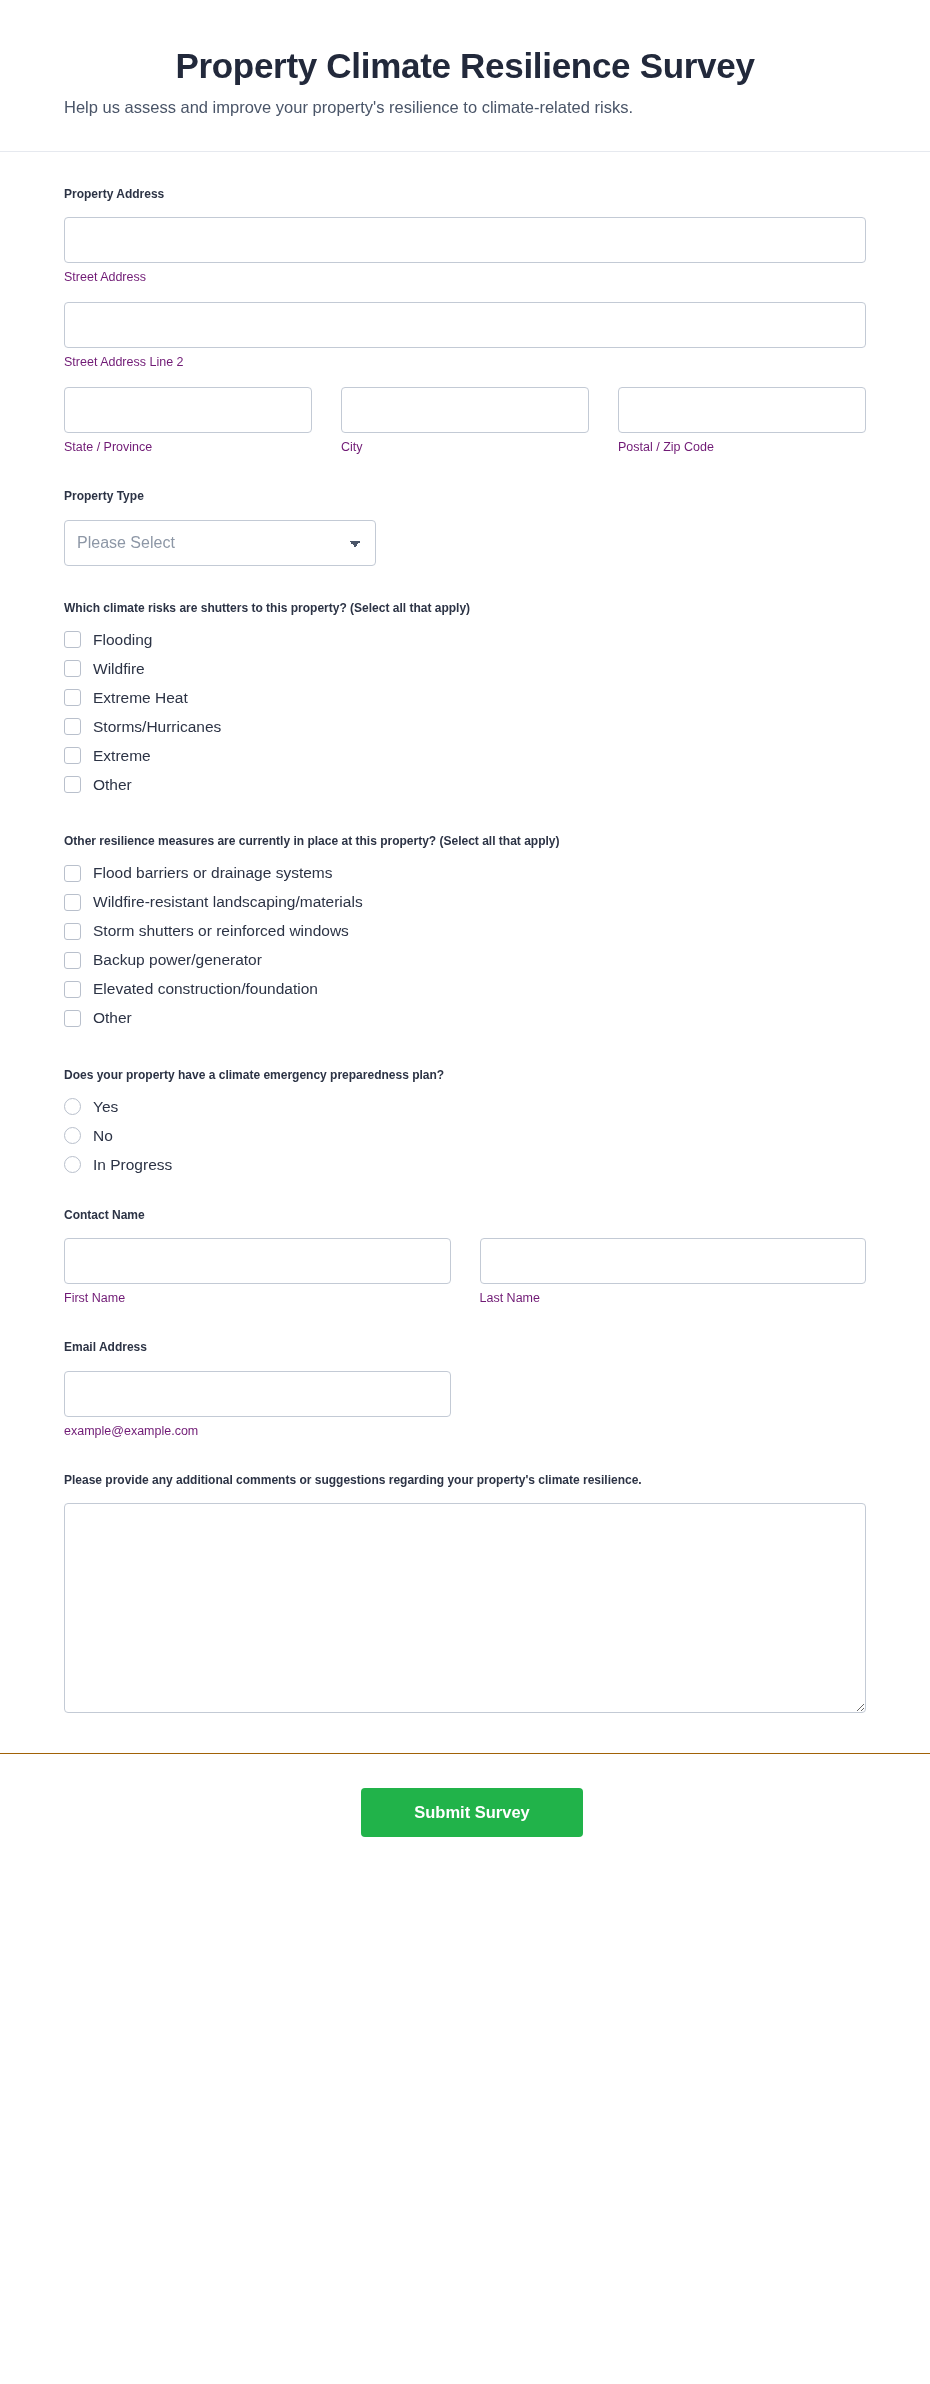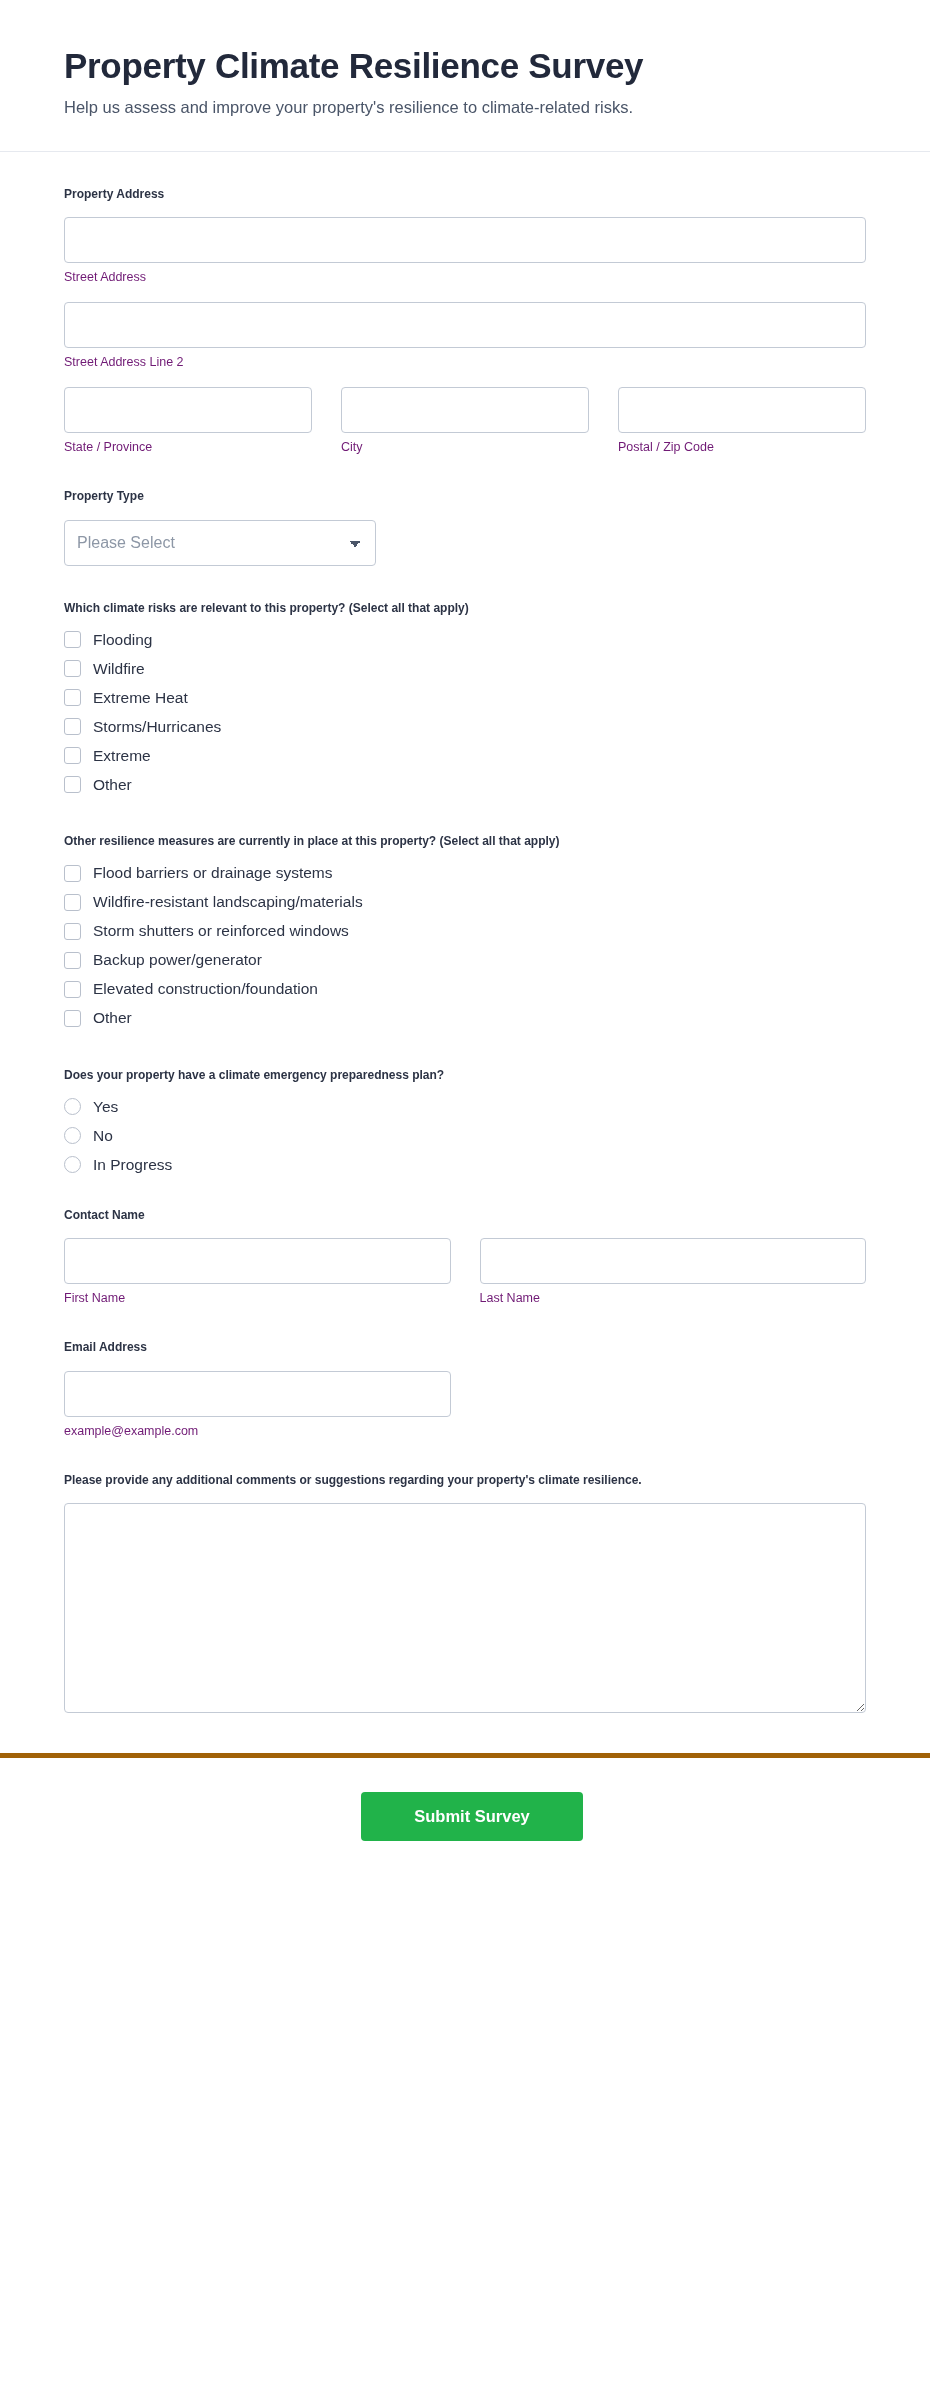--- a/index.html
+++ b/index.html
@@ -22,20 +22,21 @@
   .header {
     padding: 46px 64px 34px 64px;
     border-bottom: 1px solid #e6e9ef;
   }
   .form-title {
     font-size: 35px;
     font-weight: bold;
     color: #22293b;
     margin: 0 0 12px 0;
     letter-spacing: -0.3px;
+    text-align: center;
   }
   .form-subtitle {
     font-size: 16.5px;
     color: #4a5568;
     margin: 0;
     font-weight: normal;
   }
   .body-area {
     padding: 34px 64px 0 64px;
   }
@@ -144,21 +145,21 @@
     border-radius: 4px;
     background: #ffffff;
     padding: 10px 12px;
     font-size: 15px;
     font-family: "Liberation Sans", sans-serif;
     resize: vertical;
     outline: none;
   }
   .footer {
     margin-top: 36px;
-    border-top: 5px solid #a16207;
+    border-top: 1px solid #a16207;
     padding: 34px 0 44px 14px;
     text-align: center;
   }
   .submit-btn {
     background: #21b34a;
     color: #ffffff;
     border: none;
     border-radius: 4px;
     font-size: 16.5px;
     font-weight: bold;
@@ -207,21 +208,21 @@
     </div>
 
     <div class="field-block">
       <div class="field-label">Property Type</div>
       <select class="select-input">
         <option>Please Select</option>
       </select>
     </div>
 
     <div class="field-block">
-      <div class="field-label">Which climate risks are relevant to this property? (Select all that apply)</div>
+      <div class="field-label">Which climate risks are shutters to this property? (Select all that apply)</div>
       <div class="check-list">
         <div class="check-row">
           <span class="check-box"></span>
           <span class="opt-label">Flooding</span>
         </div>
         <div class="check-row">
           <span class="check-box"></span>
           <span class="opt-label">Wildfire</span>
         </div>
         <div class="check-row">

